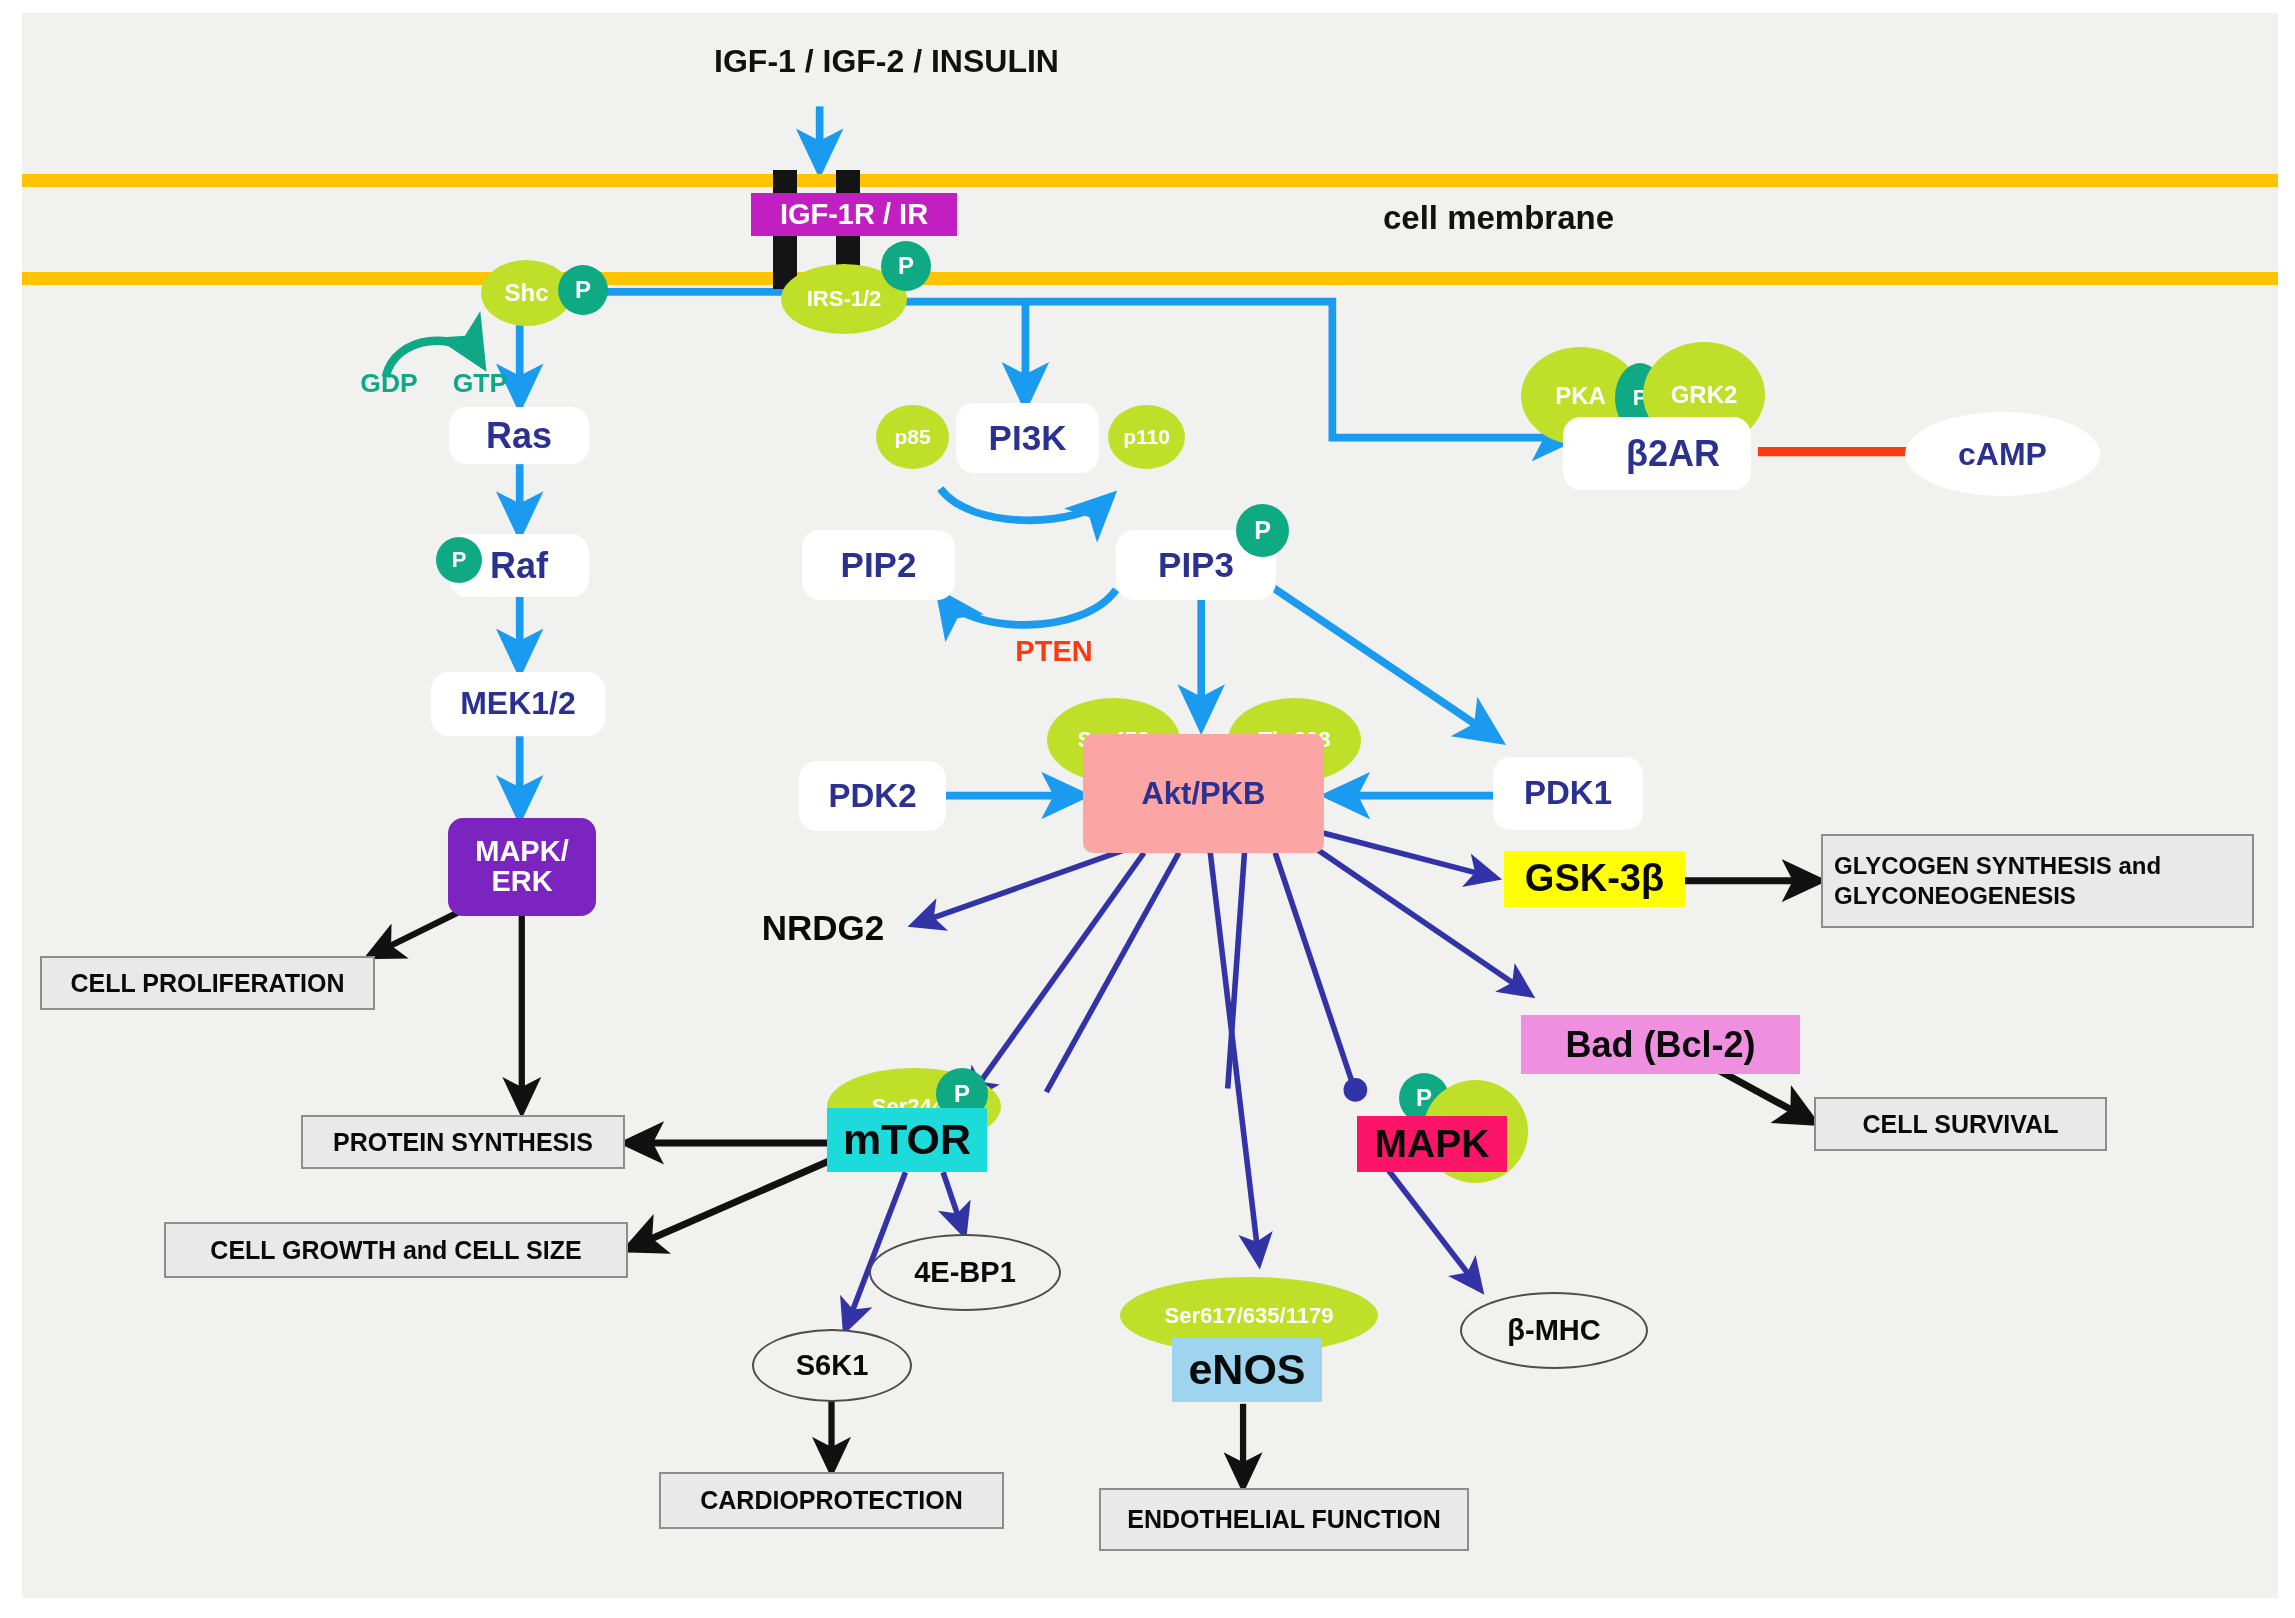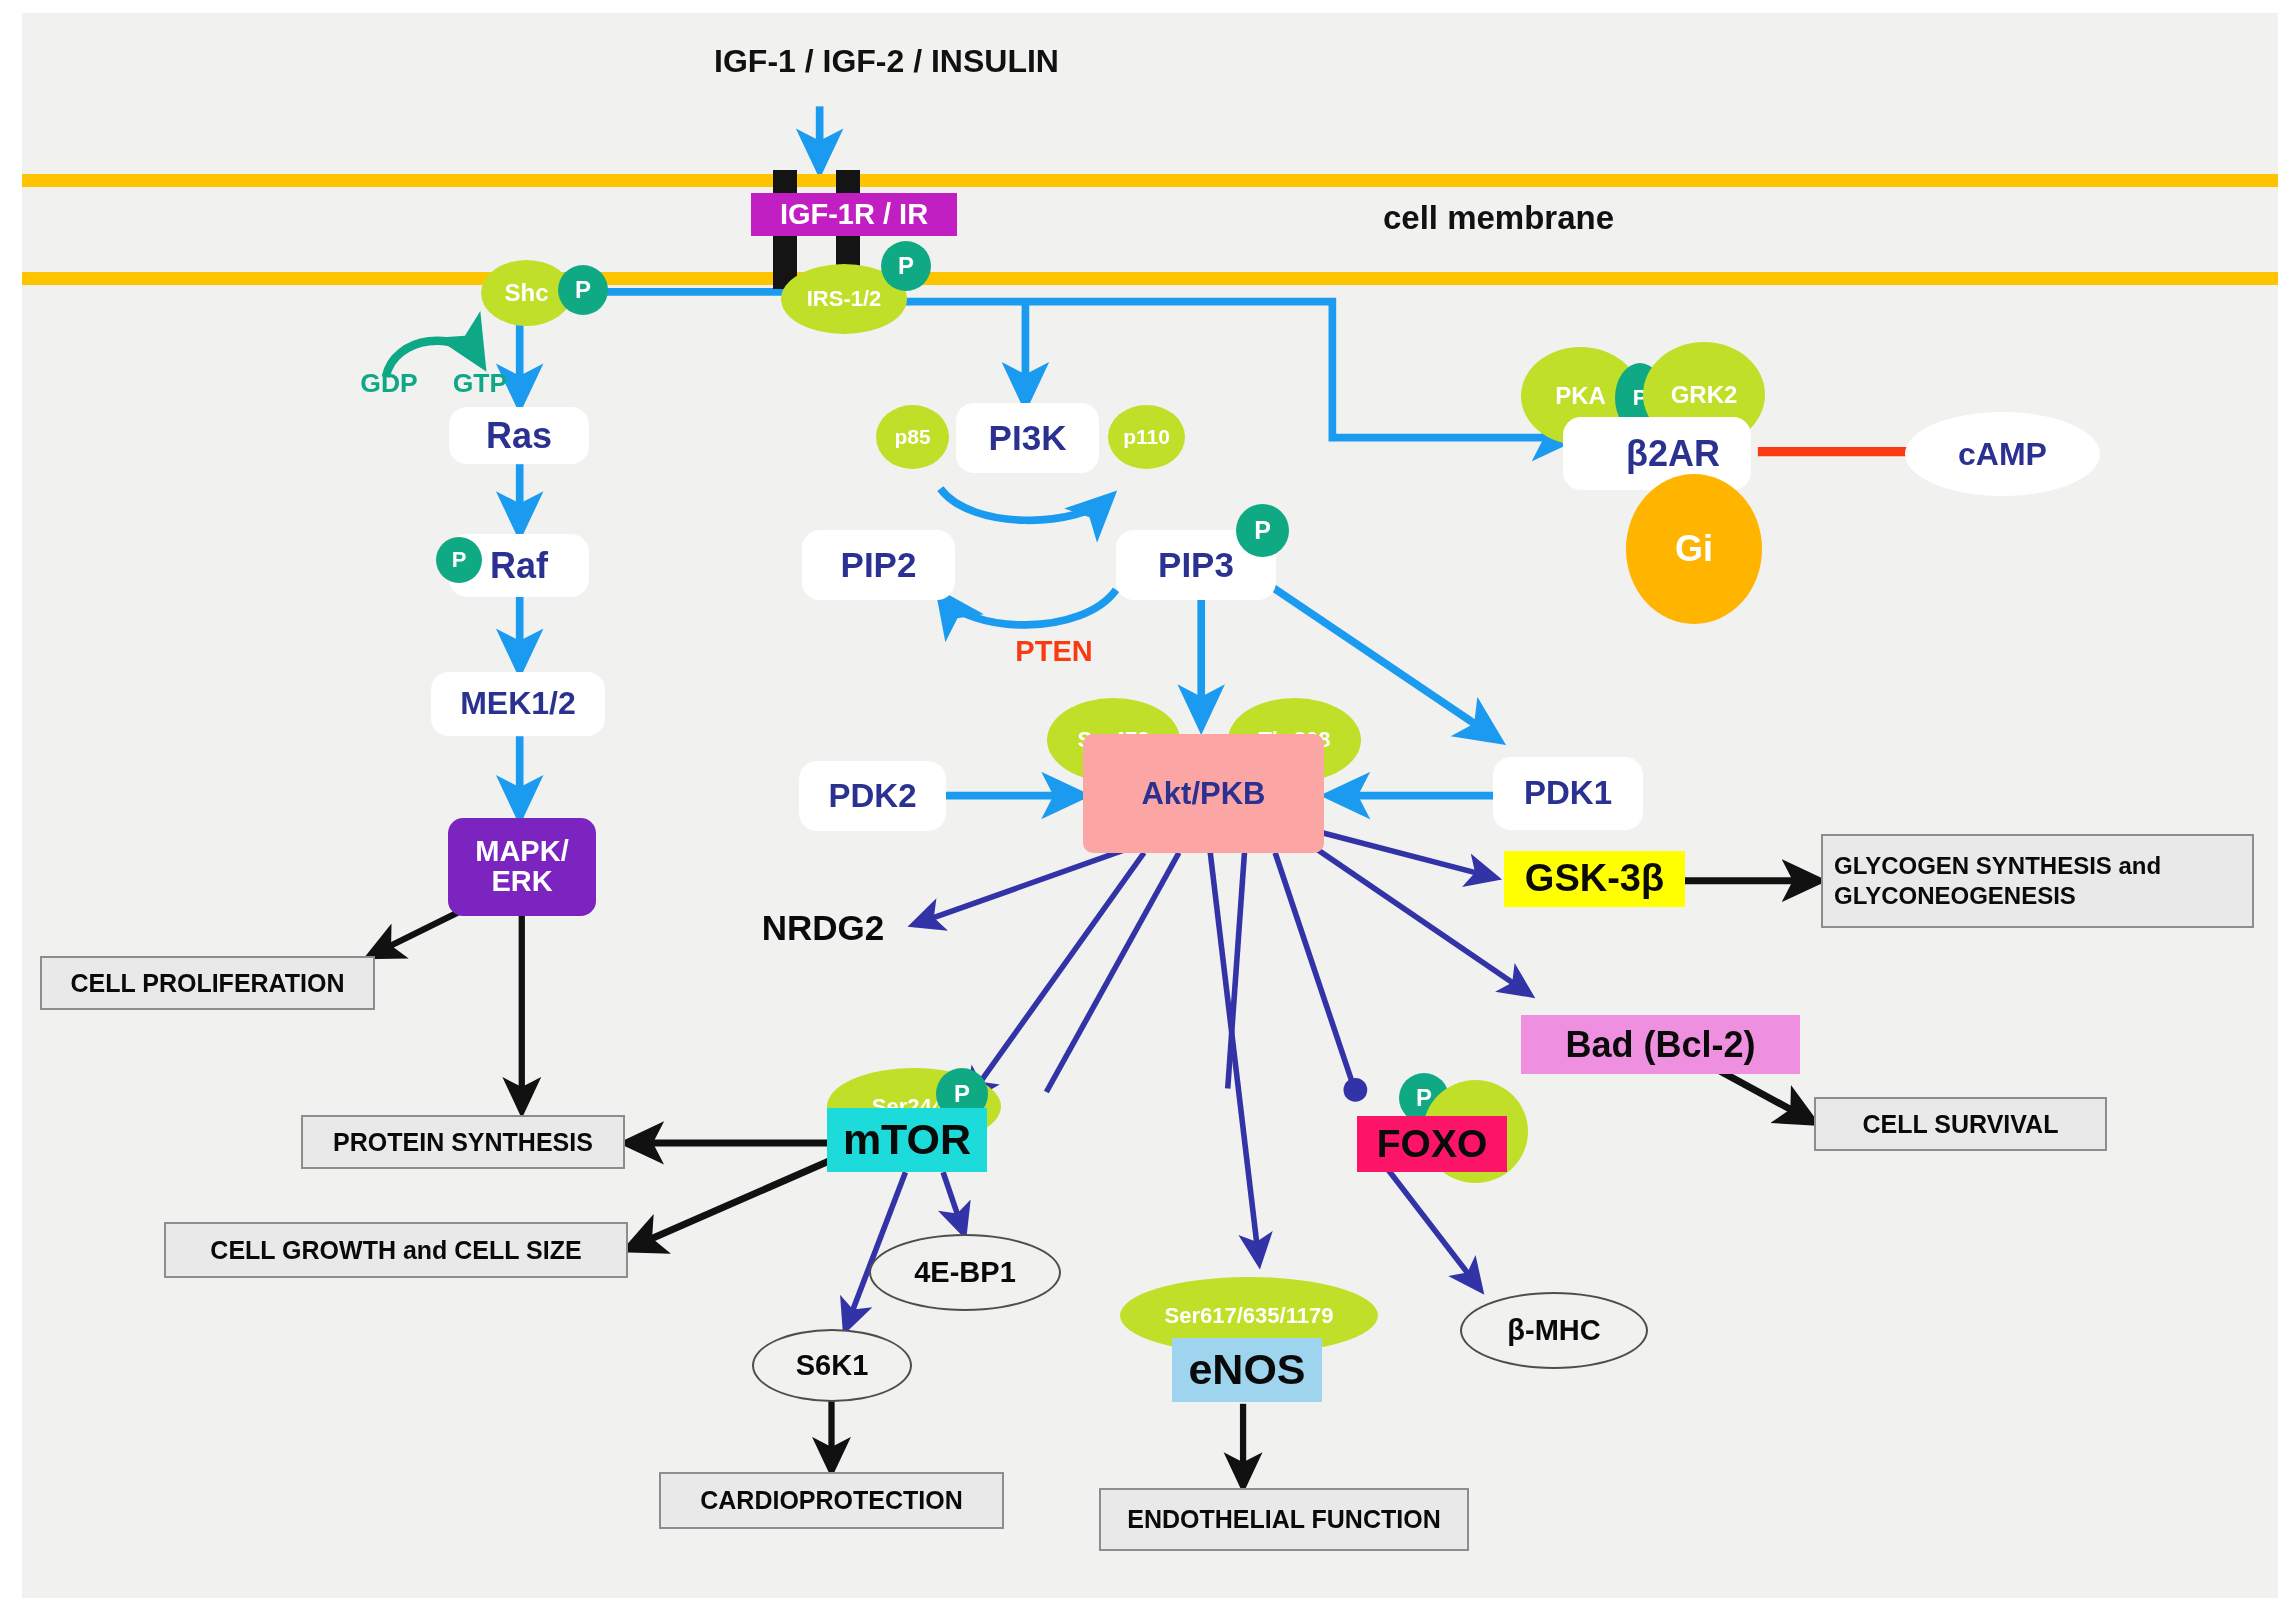--- a/index.html
+++ b/index.html
@@ -211,23 +211,20 @@
 
   <div class="node wbox" style="left:802px;top:530px;width:153px;height:70px;font-size:35px;">PIP2</div>
   <div class="node wbox" style="left:1116px;top:530px;width:160px;height:70px;font-size:35px;">PIP3</div>
   <div class="node teal" style="left:1236px;top:504px;width:53px;height:53px;font-size:25px;">P</div>
   <div class="node" style="left:984px;top:634px;width:140px;height:35px;font-size:29px;font-weight:bold;color:#f93b13;">PTEN</div>
 
   <div class="node lime" style="left:1521px;top:347px;width:119px;height:98px;font-size:24px;">PKA</div>
   <div class="node teal" style="left:1615px;top:363px;width:50px;height:70px;font-size:22px;border-radius:50%;">P</div>
   <div class="node lime" style="left:1643px;top:342px;width:122px;height:105px;font-size:24px;">GRK2</div>
   <div class="node wbox" style="left:1563px;top:417px;width:188px;height:73px;font-size:36px;padding-left:32px;">β2AR</div>
-  <div style="position:absolute;left:1626px;top:474px;width:136px;height:150px;background:#ffb400;border-radius:50%;color:#fff;font-weight:bold;font-size:36px;display:flex;align-items:center;justify-content:center;">
-      <span>Gi</span>
-    </div>
   <div style="position:absolute;left:1905px;top:412px;width:195px;height:84px;background:#ffffff;border-radius:50%;color:#2b3190;font-weight:bold;font-size:32px;display:flex;align-items:center;justify-content:center;">
       <span>cAMP</span>
     </div>
 
   <div class="node wbox" style="left:799px;top:761px;width:147px;height:70px;font-size:33px;">PDK2</div>
   <div class="node wbox" style="left:1493px;top:757px;width:150px;height:73px;font-size:33px;">PDK1</div>
 
   <div class="node lime" style="left:1047px;top:698px;width:133px;height:84px;font-size:22px;">Ser473</div>
   <div class="node lime" style="left:1228px;top:698px;width:133px;height:84px;font-size:22px;">Thr308</div>
   <div style="position:absolute;left:1083px;top:734px;width:241px;height:119px;background:#fca5a5;border-radius:10px;color:#2b3190;font-weight:bold;font-size:31px;display:flex;align-items:center;justify-content:center;">
@@ -239,21 +236,21 @@
   <div class="node" style="left:1504px;top:851px;width:181px;height:56px;background:#ffff00;color:#0a0a0a;font-size:38px;font-weight:bold;">GSK-3β</div>
 
   <div class="node" style="left:1521px;top:999px;width:279px;height:59px;background:#ef8fe0;color:#0a0a0a;font-size:36px;font-weight:bold;margin-top:16px;">Bad (Bcl-2)</div>
 
   <div class="node lime" style="left:827px;top:1068px;width:174px;height:77px;font-size:22px;border-radius:50%;">Ser2448</div>
   <div class="node teal" style="left:936px;top:1068px;width:52px;height:52px;font-size:24px;">P</div>
   <div class="node" style="left:827px;top:1108px;width:160px;height:64px;background:#1ddbdb;color:#0a0a0a;font-size:43px;font-weight:bold;">mTOR</div>
 
   <div class="node teal" style="left:1399px;top:1073px;width:50px;height:50px;font-size:24px;">P</div>
   <div class="node lime" style="left:1423px;top:1080px;width:105px;height:103px;font-size:25px;">S253</div>
-  <div class="node" style="left:1357px;top:1116px;width:150px;height:56px;background:#fc1469;color:#0a0a0a;font-size:39px;font-weight:bold;">FOXO</div>
+  <div class="node" style="left:1357px;top:1116px;width:150px;height:56px;background:#fc1469;color:#0a0a0a;font-size:39px;font-weight:bold;">MAPK</div>
 
   <div class="node outline-ell" style="left:869px;top:1234px;width:192px;height:77px;font-size:29px;text-align:center;">4E-BP1</div>
   <div class="node outline-ell" style="left:752px;top:1329px;width:160px;height:73px;font-size:29px;">S6K1</div>
   <div class="node outline-ell" style="left:1460px;top:1292px;width:188px;height:77px;font-size:29px;">β-MHC</div>
 
   <div class="node lime" style="left:1120px;top:1277px;width:258px;height:77px;font-size:22px;border-radius:50%;">Ser617/635/1179</div>
   <div class="node" style="left:1172px;top:1338px;width:150px;height:64px;background:#9fd4ef;color:#0a0a0a;font-size:43px;font-weight:bold;">eNOS</div>
 
   <div class="node greybox" style="left:40px;top:956px;width:335px;height:54px;font-size:25px;">CELL PROLIFERATION</div>
   <div class="node greybox" style="left:164px;top:1222px;width:464px;height:56px;font-size:25px;">CELL GROWTH and CELL SIZE</div>

